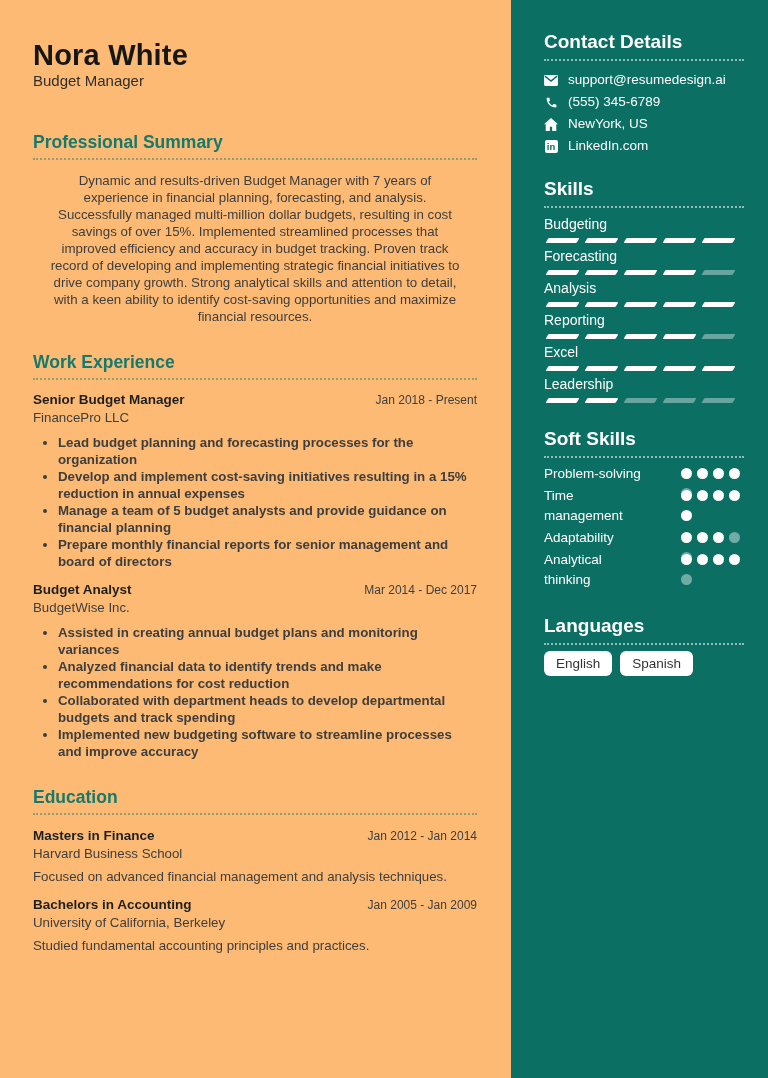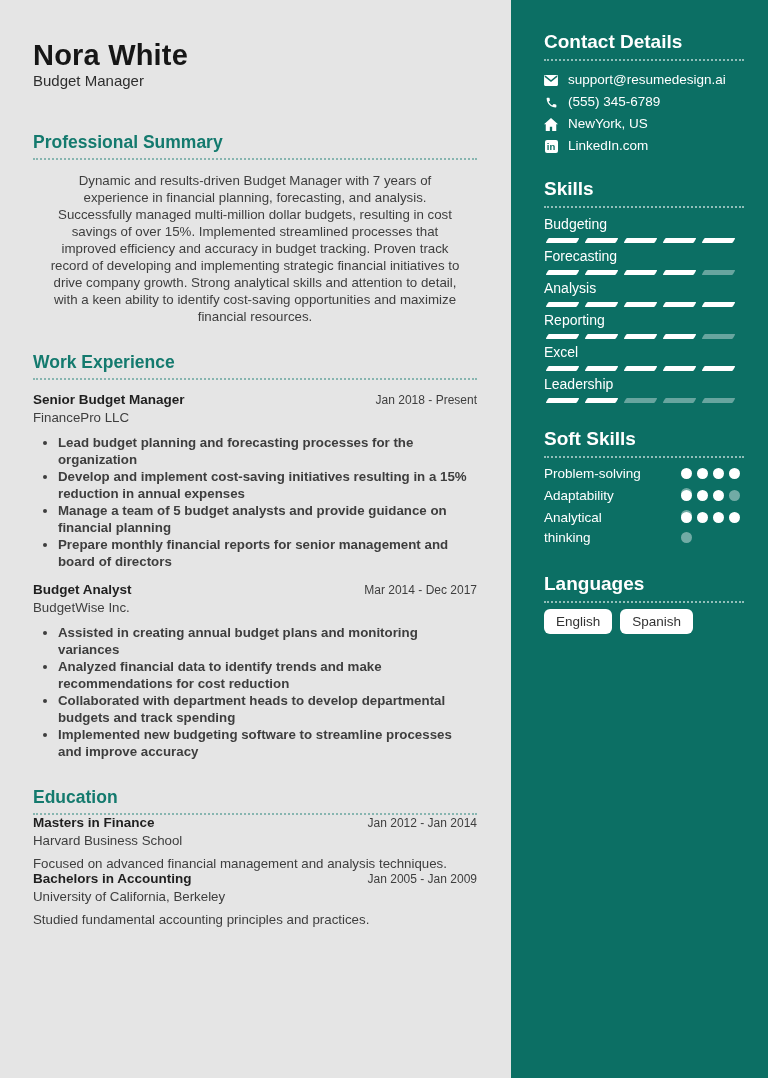--- a/index.html
+++ b/index.html
@@ -4,21 +4,21 @@
 <title>Document</title>
 <style>
   * { box-sizing: border-box; }
   html,body { margin:0; padding:0; }
   body {
     width:768px; height:1078px;
     font-family:"Liberation Sans", sans-serif;
     background:#ffffff;
     -webkit-font-smoothing:antialiased;
   }
-  .page { position:relative; width:768px; height:1078px; display:flex; overflow:hidden; background:#e5e5e5; }
+  .page { position:relative; width:768px; height:1078px; display:flex; overflow:hidden; background:#fdba74; }
 
   
   .left { width:511px; padding:30px 34px 20px 33px; }
   .person-name { font-size:29px; font-weight:700; color:#161616; margin:8px 0 0; line-height:34px; letter-spacing:.2px; }
   .person-title { font-size:15px; color:#2e2e2e; margin-top:0; line-height:18px; }
 
   .sec { margin-top:27px; }
   .sec.first { margin-top:42px; }
   .sec-h {
     margin:0; font-size:17.5px; font-weight:700; color:#147A6E;
@@ -27,21 +27,21 @@
   }
   .body-text { margin:12px 16px 0; font-size:13.3px; line-height:17px; color:#3e3e3e;text-align:center; }
 
   .job { margin-top:12px; }
   .job-head, .edu-head { display:flex; justify-content:space-between; align-items:baseline; }
   .job-title, .edu-degree { font-size:13.5px; font-weight:700; color:#1f1f1f; line-height:16px; }
   .job-date, .edu-date { font-size:12px; color:#3e3e3e; white-space:nowrap; }
   .job-company, .edu-school { font-size:13.3px; color:#3e3e3e; margin-top:3px; line-height:14px; }
   .job-bullets { margin:9px 0 0; padding-left:25px; }
   .job-bullets li { font-size:13.3px; line-height:17px; color:#3e3e3e;font-weight:bold; }
-  .edu { }
+  .edu { margin-top:13px; }
   .edu-desc { margin-top:9px; font-size:13.3px; line-height:14px; color:#3e3e3e; }
 
   
   .sidebar {
     width:257px; margin-left:auto; height:1078px;
     background:#0C6F64; color:#fff;
     padding:32px 24px 20px 33px;
   }
   .side-sec { margin-top:26px; }
   .side-sec.first { margin-top:0; }
@@ -256,20 +256,27 @@
     <section class="side-sec">
       <h2 class="side-h">Soft Skills</h2>
       <div class="soft-list" id="soft-skills-list">
           <div class="soft-row"><span class="soft-label">Problem-solving</span><span class="soft-dots">
               <span class="dot filled"></span>
               <span class="dot filled"></span>
               <span class="dot filled"></span>
               <span class="dot filled"></span>
               <span class="dot"></span>
             </span></div>
+          <div class="soft-row"><span class="soft-label">Time management</span><span class="soft-dots">
+              <span class="dot filled"></span>
+              <span class="dot filled"></span>
+              <span class="dot filled"></span>
+              <span class="dot filled"></span>
+              <span class="dot filled"></span>
+            </span></div>
           <div class="soft-row"><span class="soft-label">Adaptability</span><span class="soft-dots">
               <span class="dot filled"></span>
               <span class="dot filled"></span>
               <span class="dot filled"></span>
               <span class="dot"></span>
               <span class="dot"></span>
             </span></div>
           <div class="soft-row"><span class="soft-label">Analytical thinking</span><span class="soft-dots">
               <span class="dot filled"></span>
               <span class="dot filled"></span>

